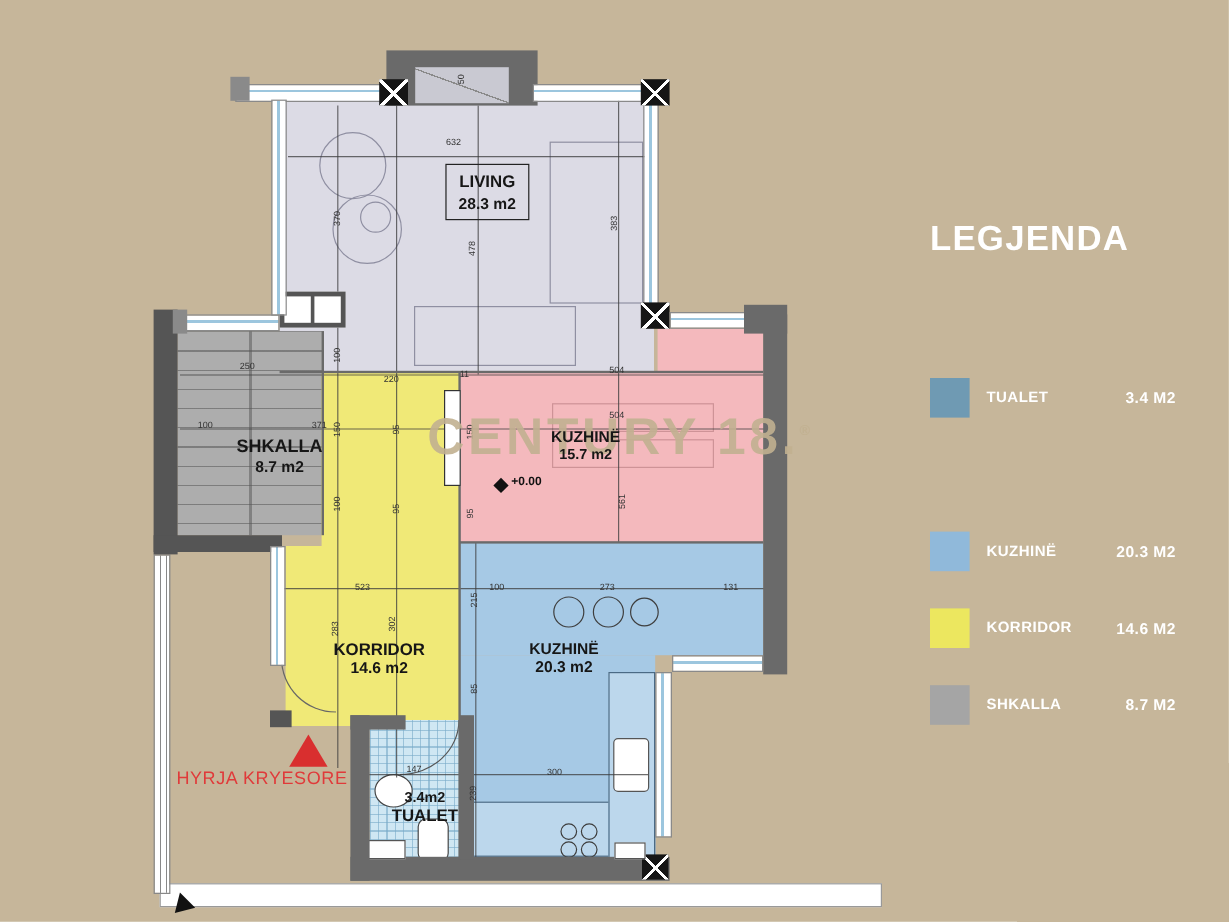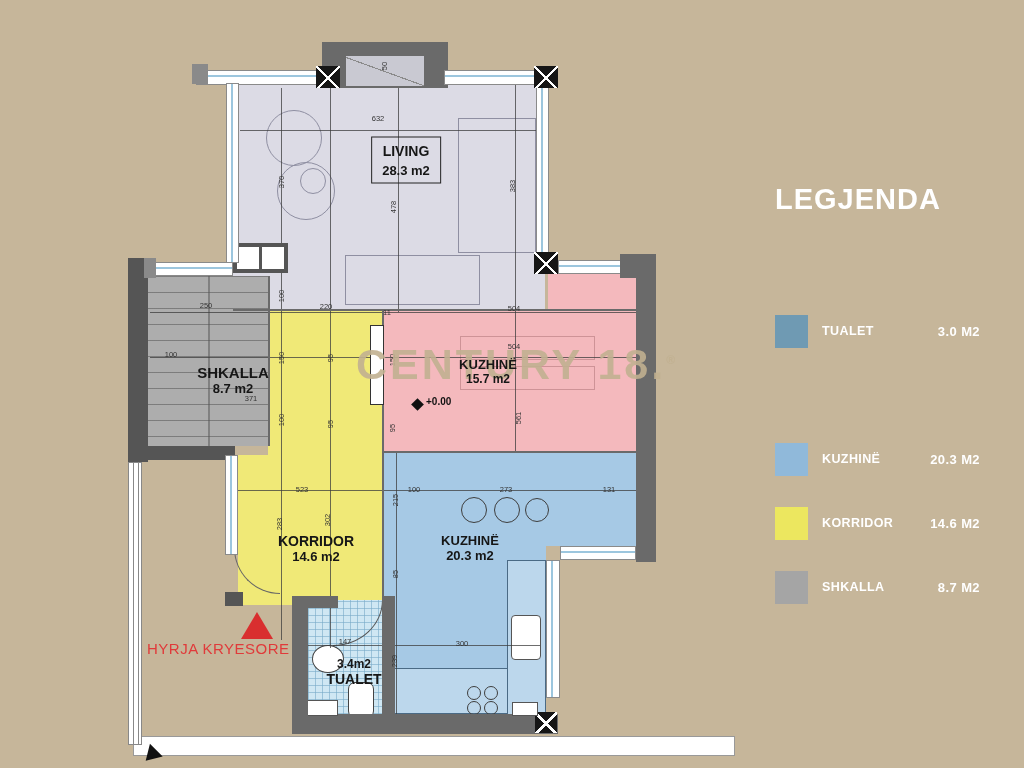--- a/index.html
+++ b/index.html
@@ -159,22 +159,22 @@
   <div class="abs" style="left:426px;top:396px;font-size:10px;font-weight:bold;color:#111;z-index:45;">+0.00</div>
 
   <div id="dims" class="abs" style="left:0;top:0;width:1024px;height:768px;pointer-events:none;">
       <span class="dim" style="left: 378px; top: 118px; text-align: right;">632</span>
       <span class="dim v" style="left: 281px; top: 182px;">370</span>
       <span class="dim v" style="left: 393px; top: 207px;">478</span>
       <span class="dim v" style="left: 512px; top: 186px;">383</span>
       <span class="dim v" style="left: 384px; top: 66px;">50</span>
       <span class="dim" style="left: 206px; top: 305px;">250</span>
       <span class="dim" style="left: 171px; top: 354px;">100</span>
-      <span class="dim" style="left: 251px; top: 354px; margin-top: 44px;">371</span>
-      <span class="dim" style="left: 326px; top: 306px;">220</span>
+      <span class="dim" style="left: 266px; top: 354px;">371</span>
+      <span class="dim" style="left: 326px; top: 316px;">220</span>
       <span class="dim" style="left: 387px; top: 312px;">11</span>
       <span class="dim v" style="left: 281px; top: 296px;">100</span>
       <span class="dim v" style="left: 281px; top: 358px;">150</span>
       <span class="dim v" style="left: 330px; top: 358px;">95</span>
       <span class="dim v" style="left: 281px; top: 420px;">100</span>
       <span class="dim v" style="left: 330px; top: 424px;">95</span>
       <span class="dim" style="left: 514px; top: 308px;">504</span>
       <span class="dim" style="left: 514px; top: 346px;">504</span>
       <span class="dim v" style="left: 392px; top: 360px;">150</span>
       <span class="dim v" style="left: 518px; top: 418px;">561</span>
@@ -223,21 +223,21 @@
   <div class="abs wm wm1" style="left:356px;top:340px;">
     <span>CENTURY 18.</span><span style="font-size:12px;vertical-align:super;">®</span>
   </div>
 
   <div class="legend">
     <div class="legend-title">LEGJENDA</div>
     <div id="legend-rows" style="position:absolute;left:0;top:0;width:205px;height:430px;">
         <div class="legend-row" style="top: 132px;">
           <span class="sw grid" style="background: rgb(111, 154, 179);"></span>
           <span class="lg-label">TUALET</span>
-          <span class="lg-val">3.0 M2</span>
+          <span class="lg-val">3.4 M2</span>
         </div>
         <div class="legend-row" style="top: 260px;">
           <span class="sw" style="background: rgb(144, 185, 218);"></span>
           <span class="lg-label">KUZHINË</span>
           <span class="lg-val">20.3 M2</span>
         </div>
         <div class="legend-row" style="top: 324px;">
           <span class="sw" style="background: rgb(236, 231, 95);"></span>
           <span class="lg-label">KORRIDOR</span>
           <span class="lg-val">14.6 M2</span>

